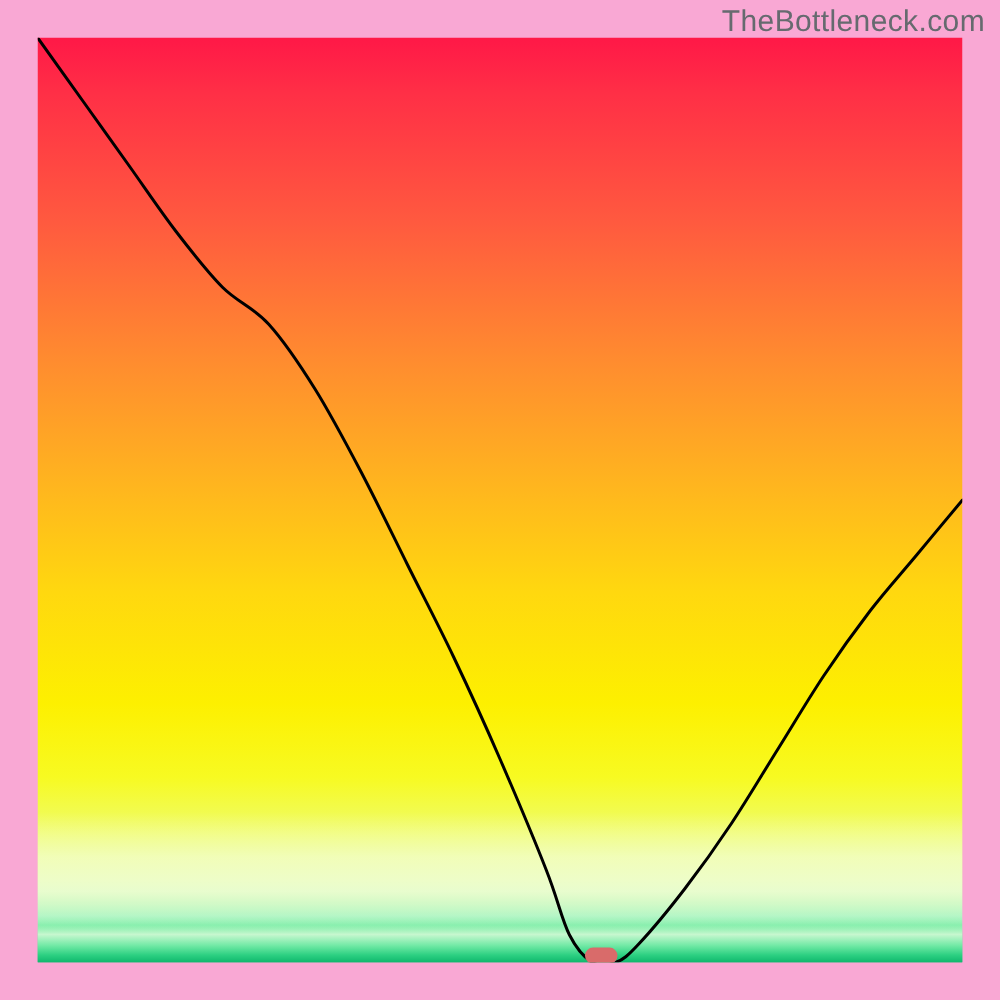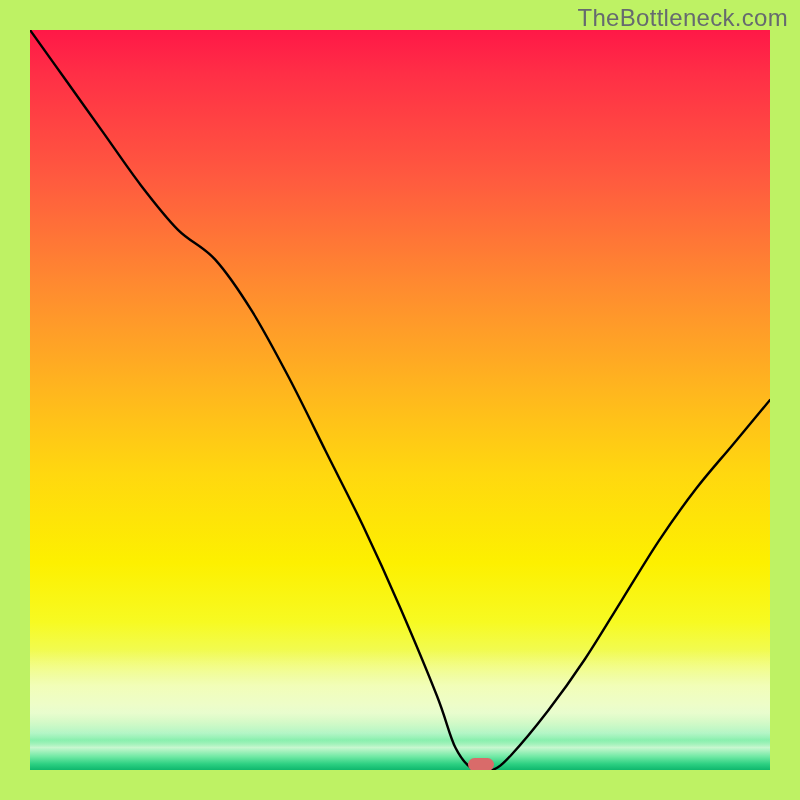--- a/index.html
+++ b/index.html
@@ -8,21 +8,21 @@
     width: 800px;
     height: 800px;
     background: #000;
     overflow: hidden;
     font-family: Arial, Helvetica, sans-serif;
   }
   .frame {
     position: relative;
     width: 800px;
     height: 800px;
-    background: #bef264;
+    background: #f9a8d4;
   }
   .watermark {
     position: absolute;
     top: 4px;
     right: 12px;
     color: #666a6f;
     font-size: 24px;
     font-weight: 500;
     letter-spacing: 0.3px;
     z-index: 10;

